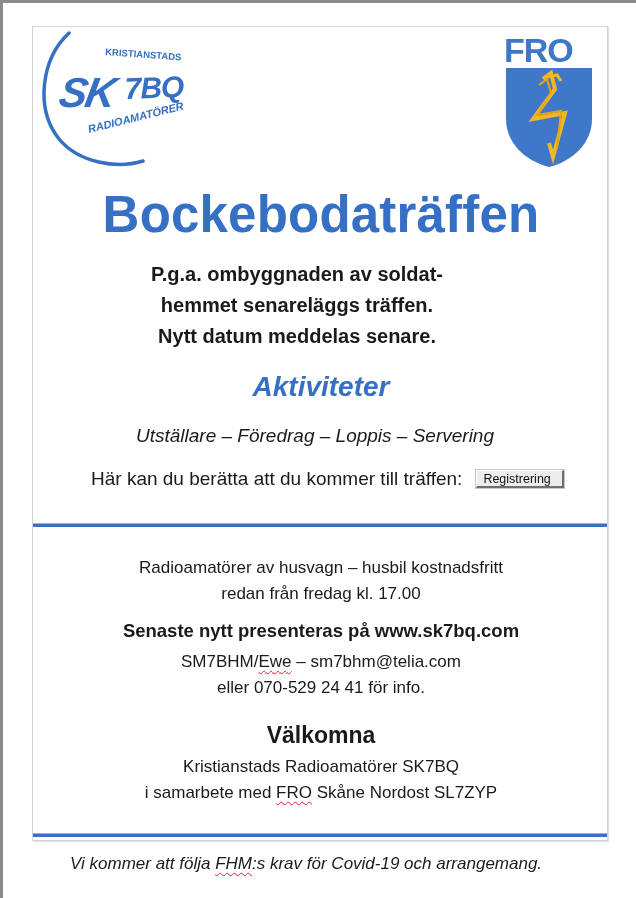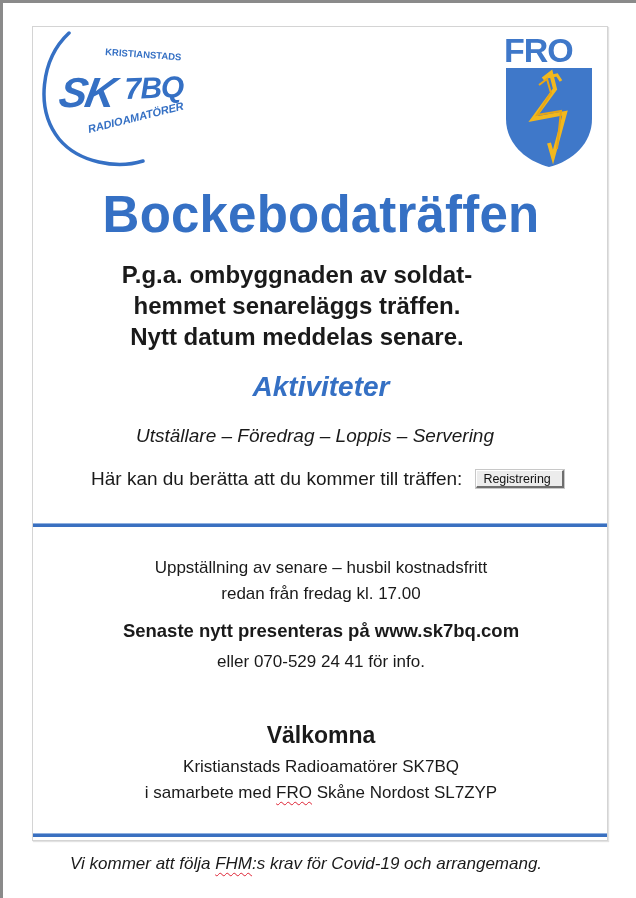--- a/index.html
+++ b/index.html
@@ -24,21 +24,21 @@
     }
     .abs { position: absolute; }
     .center { text-align: center; width: 576px; left: 0; }
     .sk-logo { left: 6px; top: 2px; width: 170px; height: 140px; }
     .fro-logo { left: 470px; top: 4px; width: 92px; height: 138px; }
     .title {
       top: 158px; font-size: 51px; font-weight: bold; color: #3570c4;
       letter-spacing: 0.2px;
     }
     .notice {
-      left: 24px; width: 480px; top: 232px; font-size: 24px; font-weight: bold;
+      left: 24px; width: 480px; top: 232px; font-size: 20px; font-weight: bold;
       color: #1a1a1a; line-height: 31px; text-align: center;
     }
     .subhead {
       top: 344px; left: 0px; width: 576px; font-size: 28px; font-weight: bold; color: #3570c4;
     }
     .activities { top: 398px; left: -6px; font-size: 19px; font-style: italic; }
     .register-row { top: 441px; left: 26px; font-size: 19px; display: flex; align-items: center; margin-left: 32px; }
     .register-btn {
       margin-left: 14px; font-family: "Liberation Sans", sans-serif;
       font-size: 12.5px; padding: 1px 11px 1px 6px; height: 18px; box-sizing: border-box;
@@ -105,27 +105,30 @@
   <div class="abs center activities">Utställare – Föredrag – Loppis – Servering</div>
 
   <div class="abs register-row">
     <span>Här kan du berätta att du kommer till träffen:</span>
     <button class="register-btn">Registrering</button>
   </div>
 
   <div class="abs rule rule-1"></div>
 
   <div class="abs center t17 p-caravan">
-    <div>Uppställning av senare – husbil kostnadsfritt</div>
+    <div>Radioamatörer av husvagn – husbil kostnadsfritt</div>
     <div>redan från fredag kl. 17.00</div>
   </div>
 
   <div class="abs center p-news">Senaste nytt presenteras på www.sk7bq.com</div>
 
   <div class="abs center t17 p-contact">
+    <div>
+      <span>SM7BHM/</span><span class="spell">Ewe</span><span> – sm7bhm@telia.com</span>
+    </div>
     <div>eller 070-529 24 41 för info.</div>
   </div>
 
   <div class="abs center p-welcome">Välkomna</div>
 
   <div class="abs center t17 p-org">
     <div>Kristianstads Radioamatörer SK7BQ</div>
     <div>
       <span>i samarbete med </span><span class="spell">FRO</span><span> Skåne Nordost SL7ZYP</span>
     </div>

